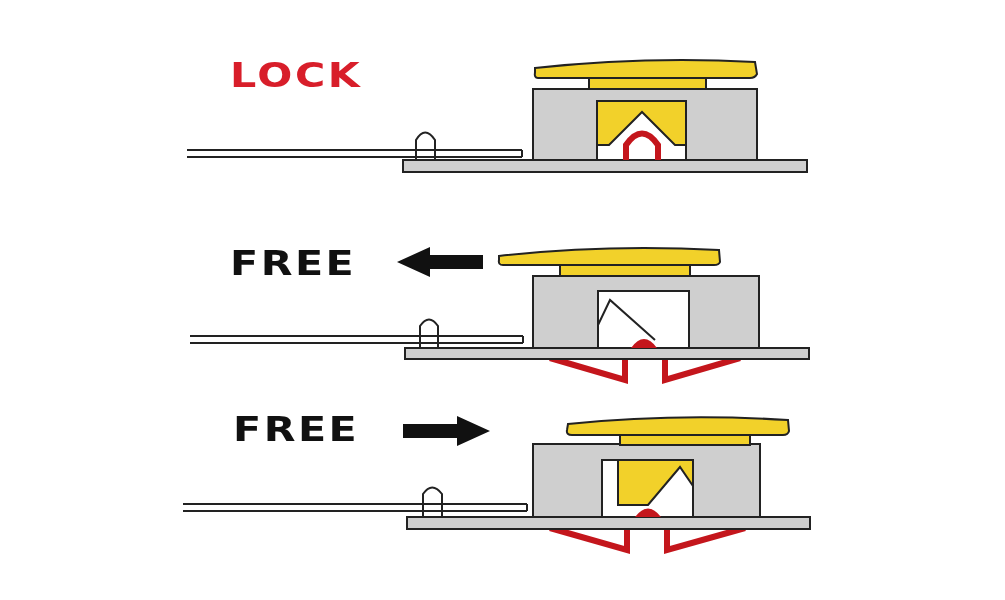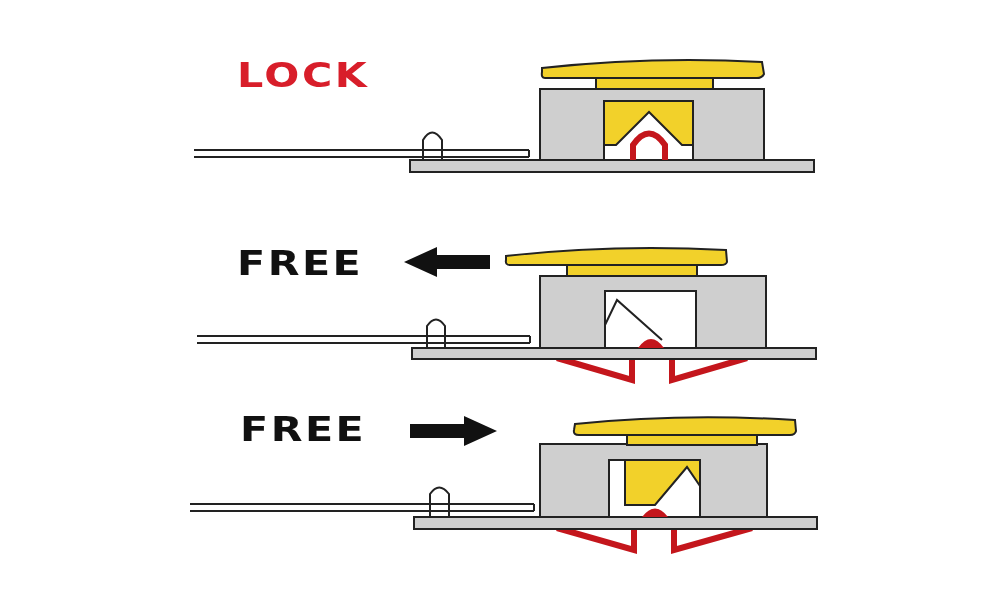--- a/index.html
+++ b/index.html
@@ -1,17 +1,17 @@
 <!DOCTYPE html>
 <html><head>
 <meta charset="utf-8">
 <style>
   html, body { margin: 0; padding: 0; background: #ffffff; }
   body { width: 1005px; height: 600px; overflow: hidden; position: relative; font-family: "DejaVu Sans", sans-serif; }
-  .stage { position: absolute; left: 12px; top: 0; width: 807px; height: 600px; }
+  .stage { position: absolute; left: 5px; top: 0; width: 807px; height: 600px; }
   .label {
     position: absolute; font-family: "DejaVu Sans", sans-serif; font-weight: bold;
     font-size: 33px; letter-spacing: 2px; transform: scaleX(1.25); transform-origin: left top;
   }
   svg { position: absolute; left: 0; top: 0; }
 </style>
 </head>
 <body>
 
 <div class="stage">

